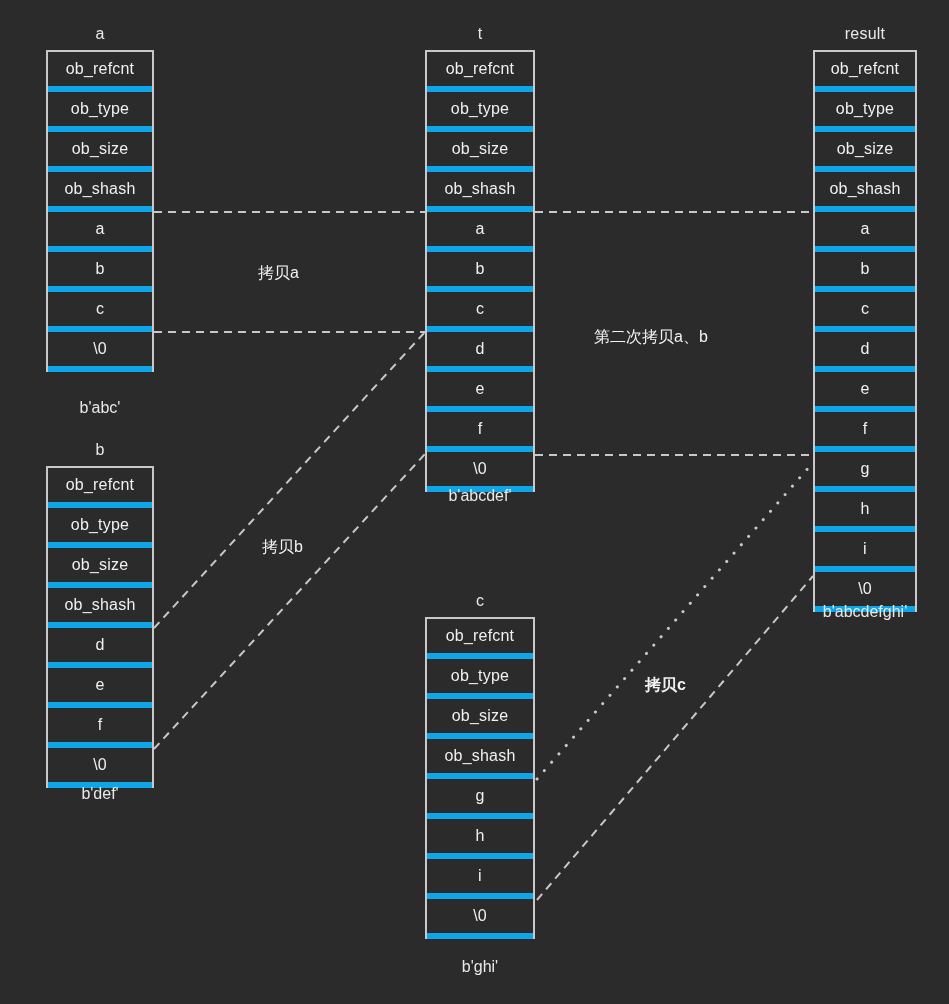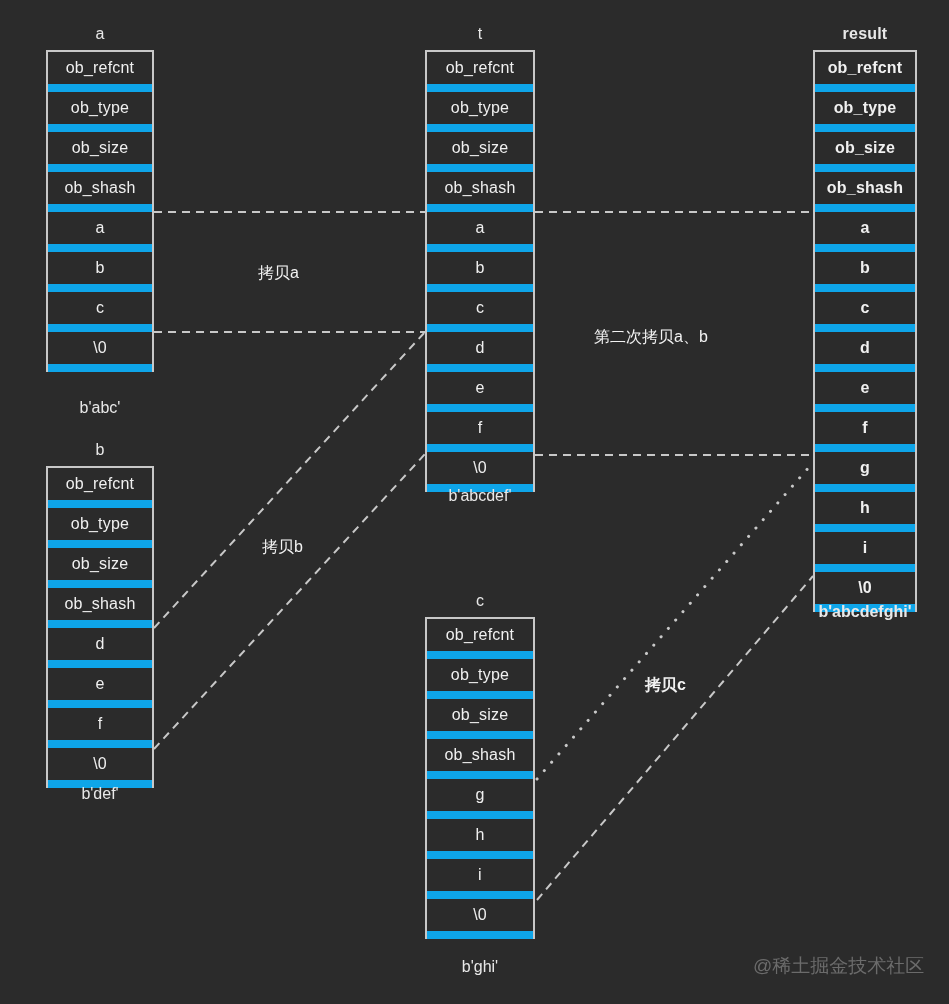--- a/index.html
+++ b/index.html
@@ -38,21 +38,21 @@
     font-size: 16px;
     line-height: 20px;
   }
   .cells {
     border: 2px solid #c8c8c8;
     border-bottom: none;
     box-sizing: border-box;
   }
   .cell {
     height: 40px;
-    border-bottom: 8px solid #0ea5e9;
+    border-bottom: 6px solid #0ea5e9;
     box-sizing: border-box;
     display: flex;
     align-items: center;
     justify-content: center;
     color: #f0f0f0;
     font-size: 16px;
     letter-spacing: .2px;
   }
   .annot {
     position: absolute;
@@ -146,21 +146,21 @@
           <div class="cell" style="height: 40px;">ob_type</div>
           <div class="cell" style="height: 40px;">ob_size</div>
           <div class="cell" style="height: 40px;">ob_shash</div>
           <div class="cell" style="height: 40px;">g</div>
           <div class="cell" style="height: 40px;">h</div>
           <div class="cell" style="height: 40px;">i</div>
           <div class="cell" style="height: 40px;">\0</div>
         </div>
         <div class="struct-caption" style="top: 340px;">b'ghi'</div>
       </div>
-      <div class="struct" style="left: 813px; top: 50px; width: 104px; font-weight: bold;">
+      <div class="struct" style="left: 813px; top: 50px; width: 104px;">
         <div class="struct-title">result</div>
         <div class="cells">
           <div class="cell" style="height: 40px;">ob_refcnt</div>
           <div class="cell" style="height: 40px;">ob_type</div>
           <div class="cell" style="height: 40px;">ob_size</div>
           <div class="cell" style="height: 40px;">ob_shash</div>
           <div class="cell" style="height: 40px;">a</div>
           <div class="cell" style="height: 40px;">b</div>
           <div class="cell" style="height: 40px;">c</div>
           <div class="cell" style="height: 40px;">d</div>
@@ -175,15 +175,14 @@
       </div>
     </div>
 
   <div id="annots-layer">
       <div class="annot" style="left: 258px; top: 263px;">拷贝a</div>
       <div class="annot" style="left: 262px; top: 537px;">拷贝b</div>
       <div class="annot" style="left: 594px; top: 327px;">第二次拷贝a、b</div>
       <div class="annot" style="left: 645px; top: 675px; font-weight: bold;">拷贝c</div>
     </div>
 
-  <div class="watermark" id="watermark" style="left: 753px; top: 954px;">@稀土掘金技术社区</div>
 
 </div>
 
 </body></html>

